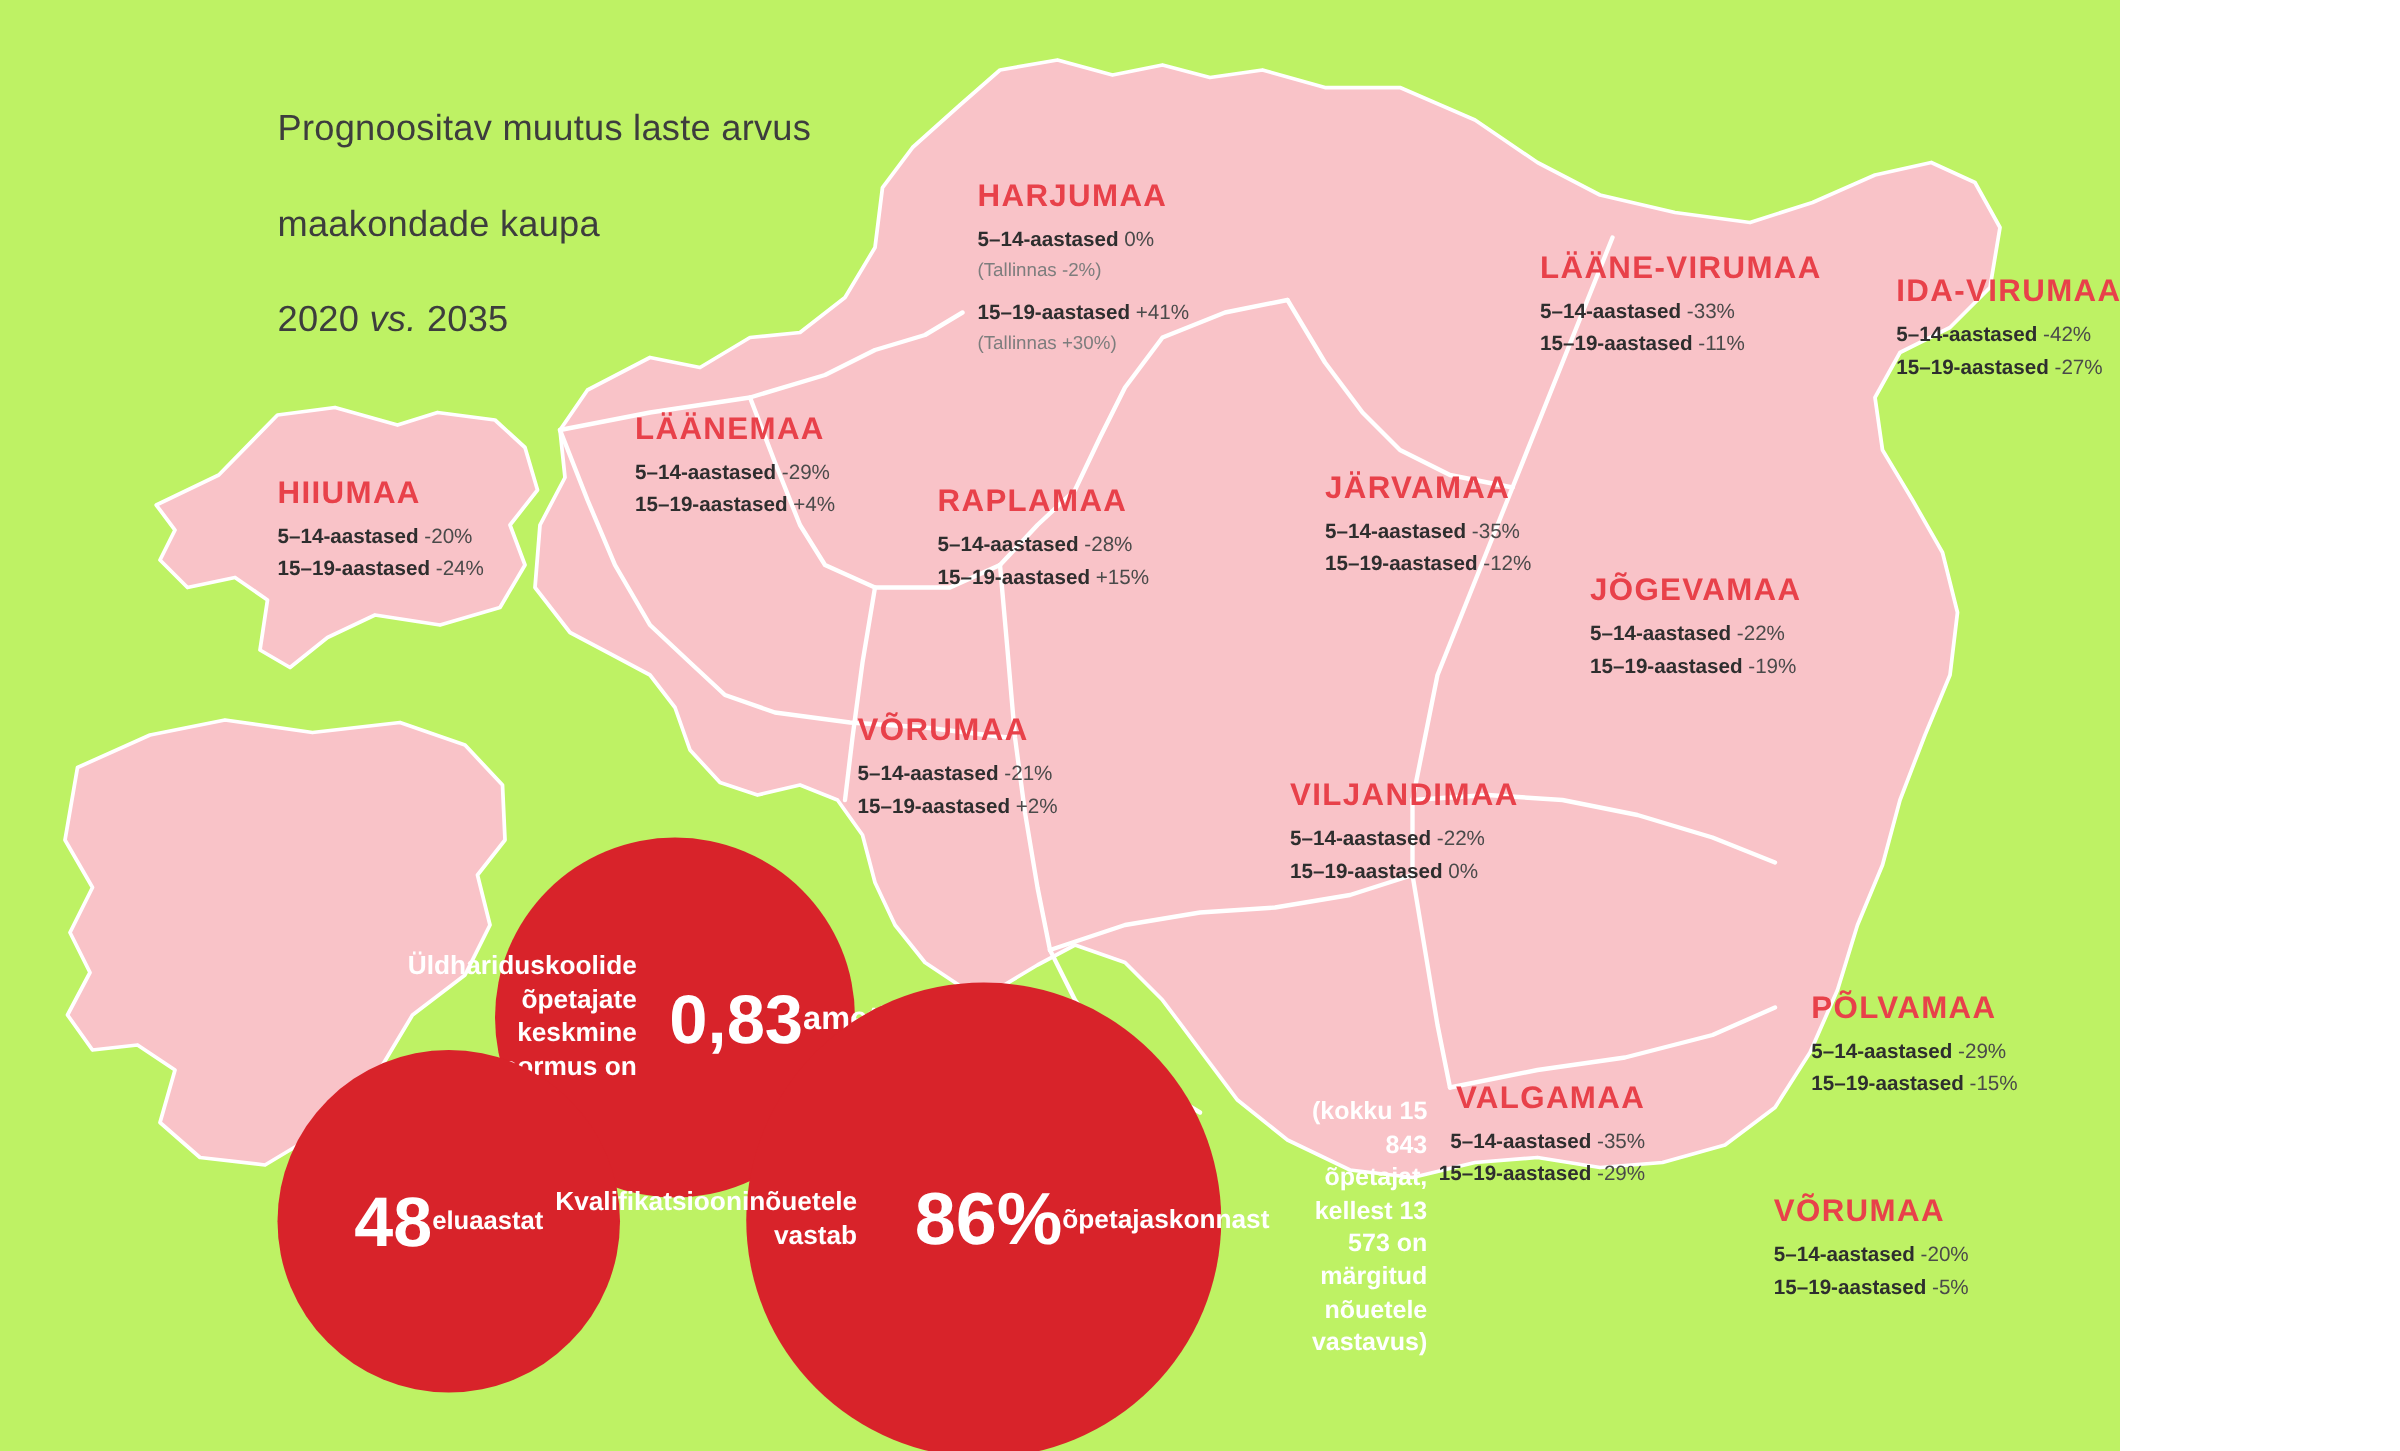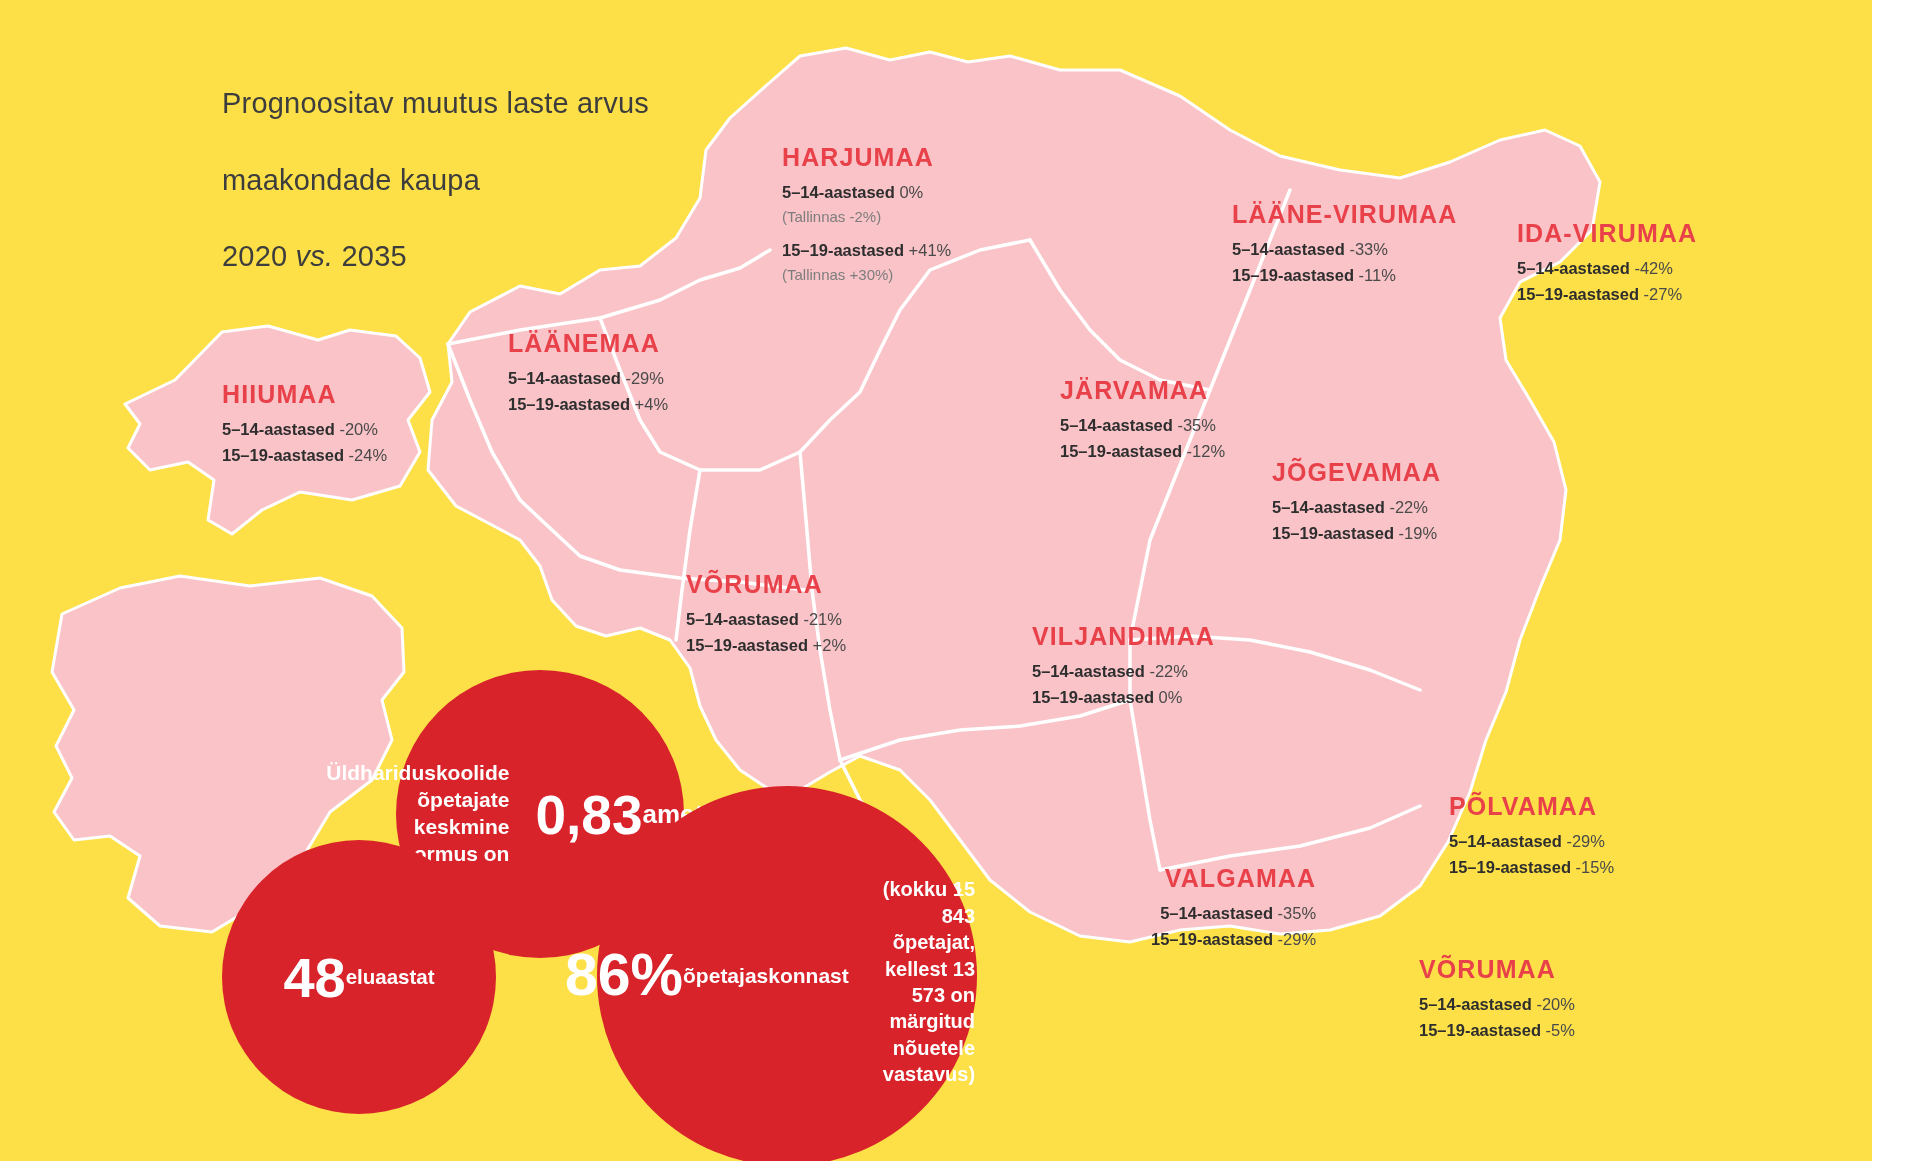--- a/index.html
+++ b/index.html
@@ -9,23 +9,23 @@
   }
   body {
     font-family: "Liberation Sans", sans-serif;
     width: 1920px;
     height: 1161px;
     overflow: hidden;
     position: relative;
   }
   #stage {
     position: relative;
-    width: 1872px;
+    width: 1696px;
     height: 1161px;
-    background: #fde047;
+    background: #bef264;
   }
   #map-svg {
     position: absolute;
     left: 0;
     top: 0;
     width: 1920px;
     height: 1161px;
   }
   .map-shape {
     fill: #f9c3c8;
@@ -221,20 +221,25 @@
     <div class="row"><b>5–14-aastased</b> <span>-29%</span></div>
     <div class="row"><b>15–19-aastased</b> <span>+4%</span></div>
   </div>
 
   <div class="county" style="left:222px; top:380px;">
     <div class="cname">HIIUMAA</div>
     <div class="row"><b>5–14-aastased</b> <span>-20%</span></div>
     <div class="row"><b>15–19-aastased</b> <span>-24%</span></div>
   </div>
 
+  <div class="county" style="left:750px; top:387px;">
+    <div class="cname">RAPLAMAA</div>
+    <div class="row"><b>5–14-aastased</b> <span>-28%</span></div>
+    <div class="row"><b>15–19-aastased</b> <span>+15%</span></div>
+  </div>
 
   <div class="county" style="left:1060px; top:376px;">
     <div class="cname">JÄRVAMAA</div>
     <div class="row"><b>5–14-aastased</b> <span>-35%</span></div>
     <div class="row"><b>15–19-aastased</b> <span>-12%</span></div>
   </div>
 
   <div class="county" style="left:1272px; top:458px;">
     <div class="cname">JÕGEVAMAA</div>
     <div class="row"><b>5–14-aastased</b> <span>-22%</span></div>
@@ -280,20 +285,22 @@
     <div class="c-big">0,83</div>
     <div class="c-bot">ametikohta</div>
   </div>
 
   <div class="circle" id="circle-age">
     <div class="c-big">48</div>
     <div class="c-bot">eluaastat</div>
   </div>
 
   <div class="circle" id="circle-qual">
+    <div class="c-top">Kvalifikatsiooninõuetele
+vastab</div>
     <div class="c-big">86%</div>
     <div class="c-mid">õpetajaskonnast</div>
     <div class="c-bot">(kokku 15 843 õpetajat,
 kellest 13 573 on
 märgitud nõuetele
 vastavus)</div>
   </div>
 
 </div>
 

